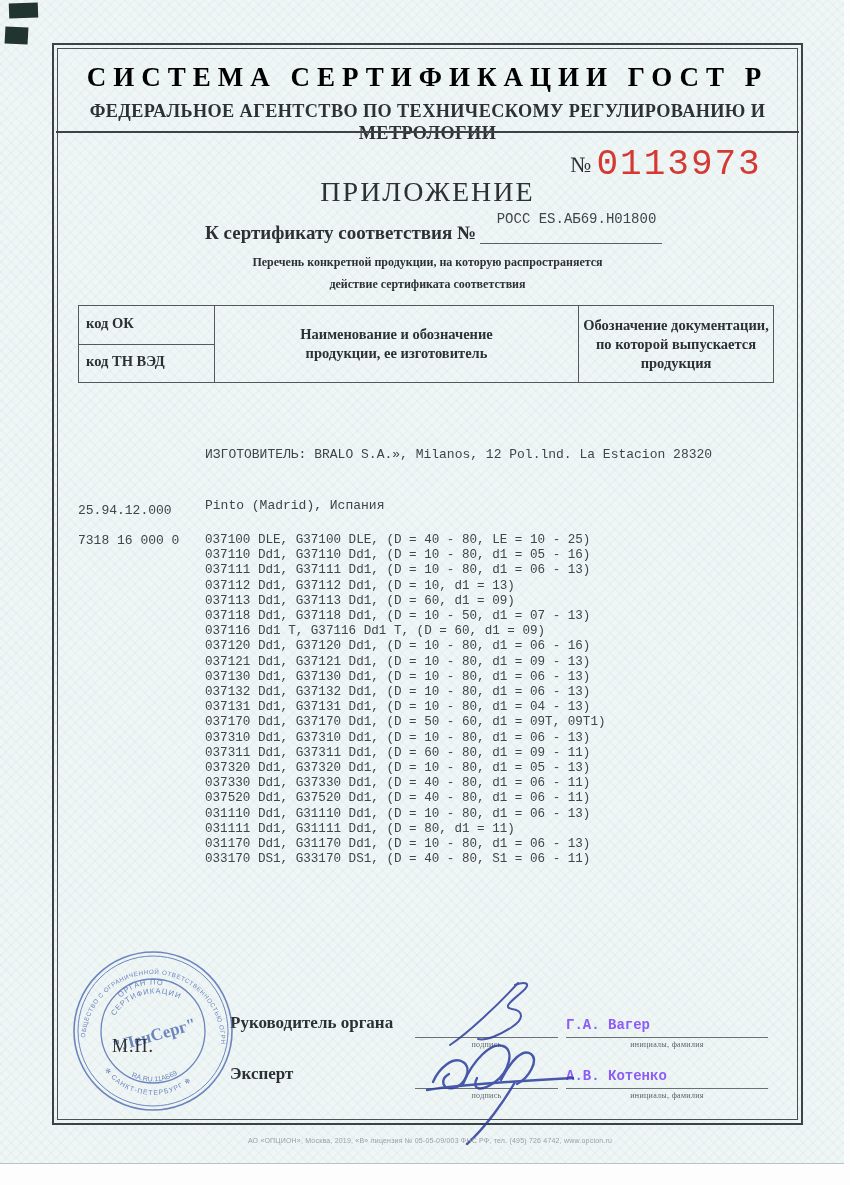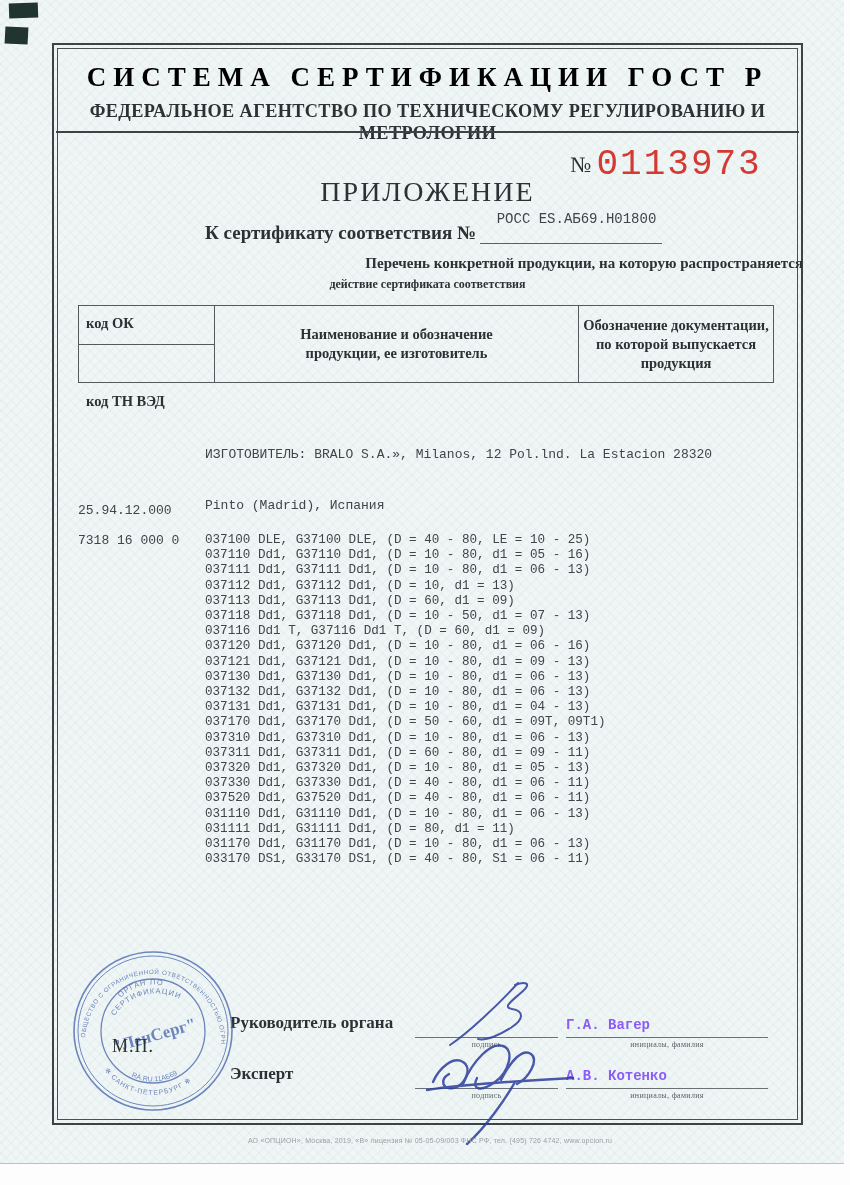--- a/index.html
+++ b/index.html
@@ -45,21 +45,21 @@
   .appendix{
     width:751px;left:52px;top:176px;text-align:center;
     font-size:28px;font-weight:normal;letter-spacing:2px;color:#2d3134;
   }
   .cert-label{left:205px;top:222px;font-size:19px;font-weight:bold;color:#2d3134;}
   .cert-number{
     left:484px;top:211px;width:185px;text-align:center;
     font-family:"Liberation Mono", monospace;font-size:14px;color:#3c4146;letter-spacing:0px;white-space:nowrap;
   }
   .cert-underline{left:480px;top:243px;width:182px;height:1px;background:#5a5f63;}
-  .subhead1{width:751px;left:52px;top:255px;text-align:right;font-size:15px;font-weight:bold;color:#2d3134;}
+  .subhead1{width:751px;left:52px;top:255px;text-align:center;font-size:12px;font-weight:bold;color:#2d3134;}
   .subhead2{width:751px;left:52px;top:277px;text-align:center;font-size:12px;font-weight:bold;color:#2d3134;}
   .tbl{left:78px;top:305px;width:629px;height:78px;box-sizing:border-box;}
   .tbl .cell{position:absolute;box-sizing:border-box;border:1px solid #55595c;color:#2d3134;}
   .cell-c1a{left:0;top:0;width:137px;height:40px;border-bottom:none;}
   .cell-c1b{left:0;top:39px;width:137px;height:39px;}
   .cell-c2{left:136px;top:0;width:365px;height:78px;display:flex;flex-direction:column;justify-content:center;text-align:center;}
   .cell-c3{left:500px;top:0;width:196px;height:78px;display:flex;flex-direction:column;justify-content:center;text-align:center;width:196px;}
   .cell-c3{left:500px;width:196px;}
   .hdr-sm{font-size:14.5px;font-weight:bold;line-height:19px;}
   .code-label{padding:9px 0 0 7px;font-size:14.5px;font-weight:bold;}
@@ -108,21 +108,21 @@
 <div class="abs cert-underline"></div>
 
 <div class="abs subhead1">Перечень конкретной продукции,  на которую распространяется</div>
 <div class="abs subhead2">действие сертификата соответствия</div>
 
 <div class="abs tbl">
   <div class="cell cell-c1a">
     <div class="code-label">код ОК</div>
   </div>
   <div class="cell cell-c1b">
-    <div class="code-label" style="padding-top:8px;margin-top:40px;">код ТН ВЭД</div>
+    <div class="code-label" style="padding-top:8px;">код ТН ВЭД</div>
   </div>
   <div class="cell cell-c2">
     <div class="hdr-sm">Наименование и обозначение</div>
     <div class="hdr-sm">продукции, ее изготовитель</div>
   </div>
   <div class="cell cell-c3">
     <div class="hdr-sm">Обозначение документации,</div>
     <div class="hdr-sm">по которой выпускается продукция</div>
   </div>
 </div>

